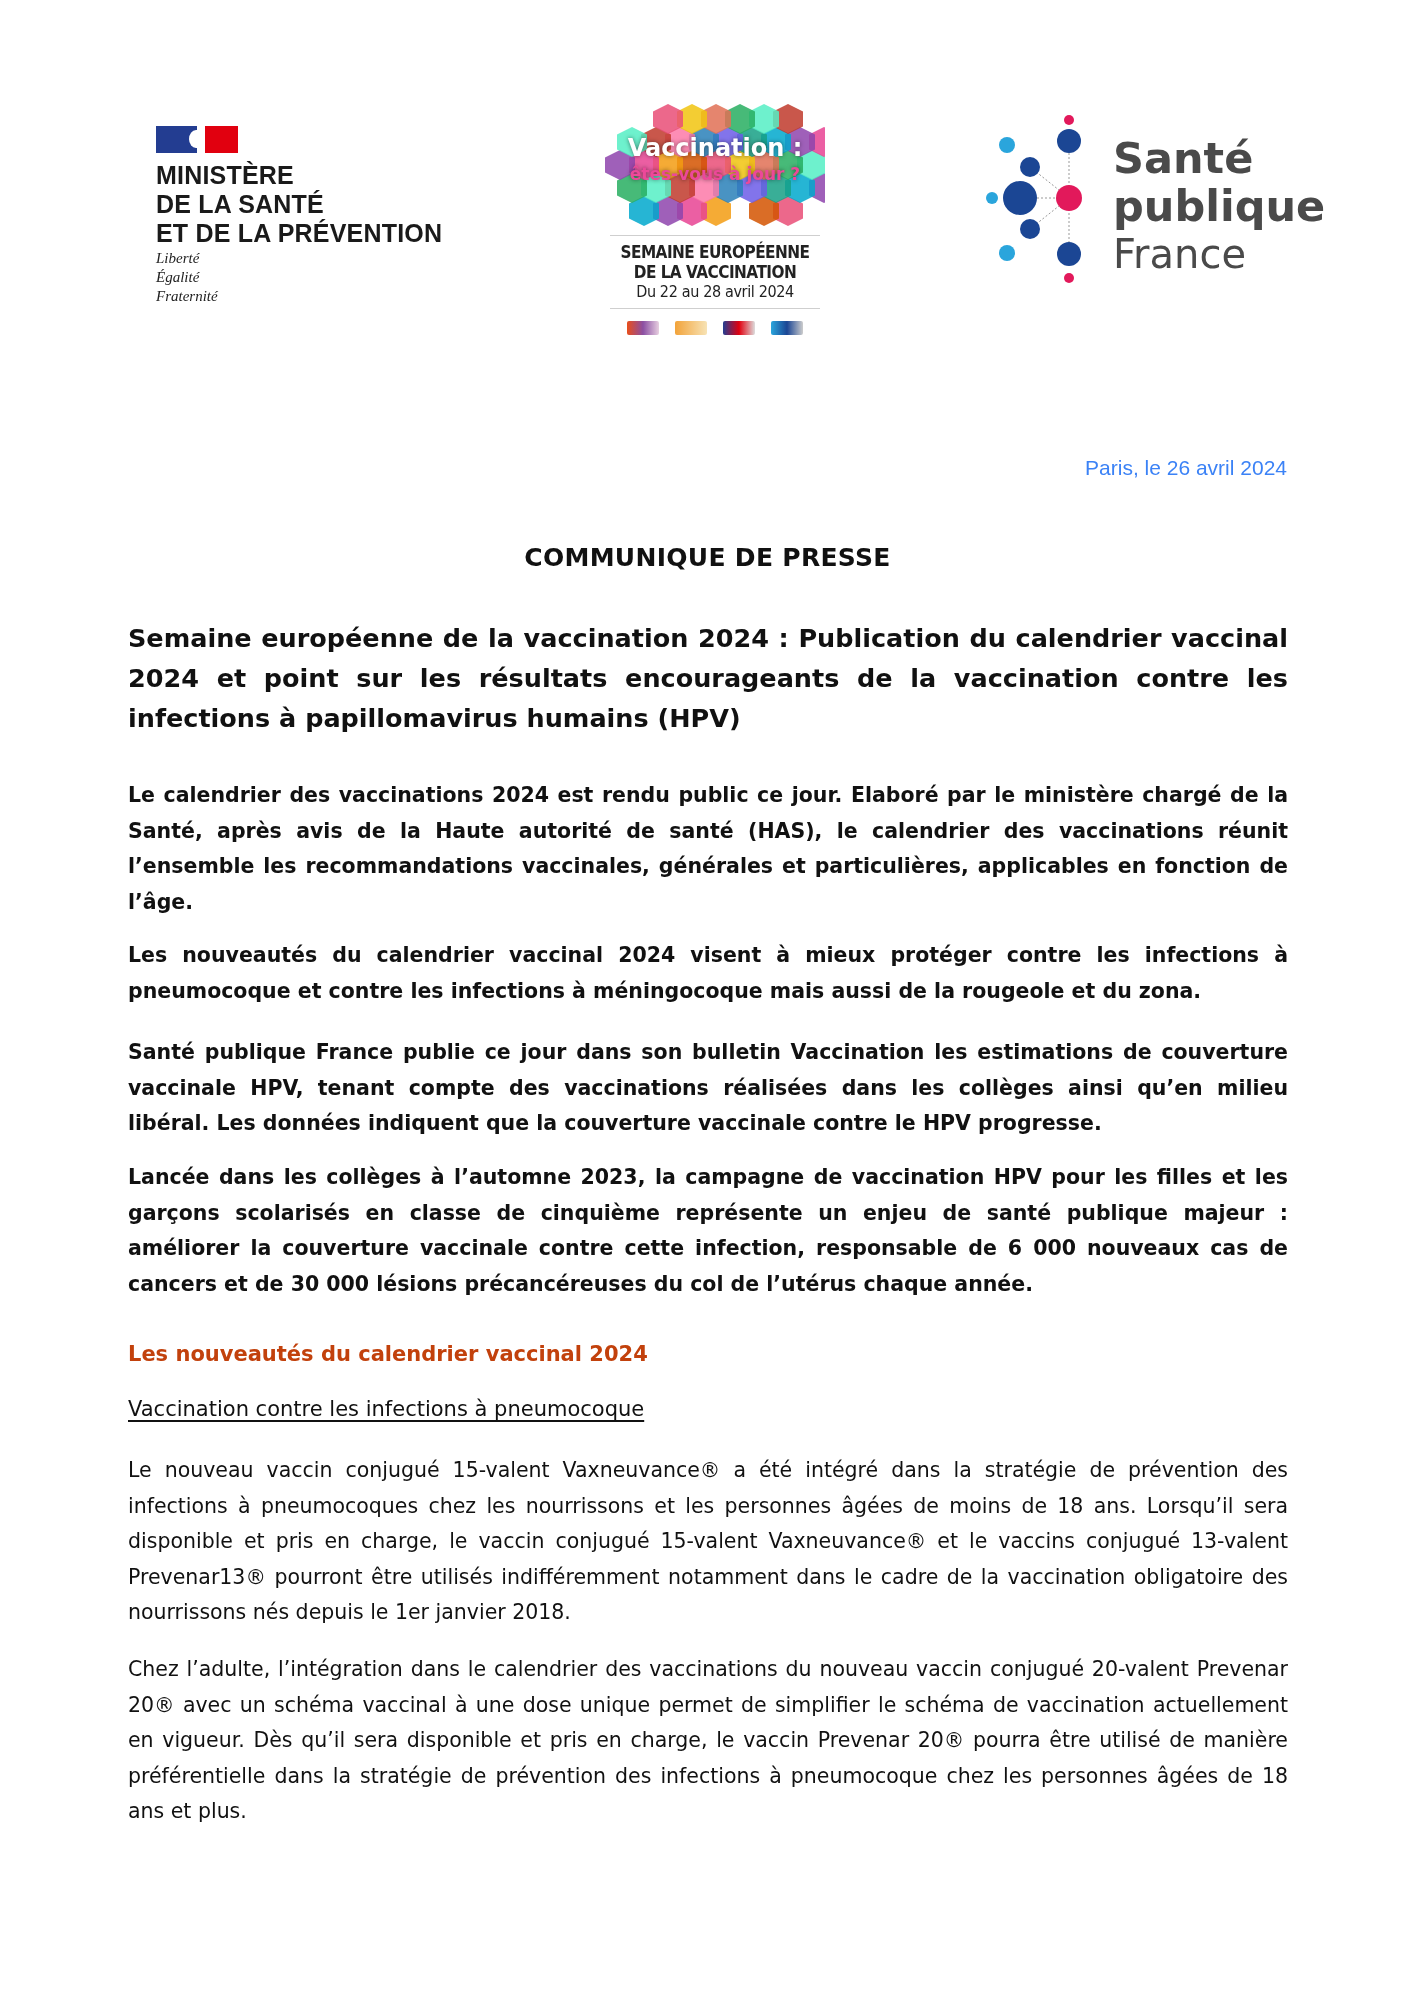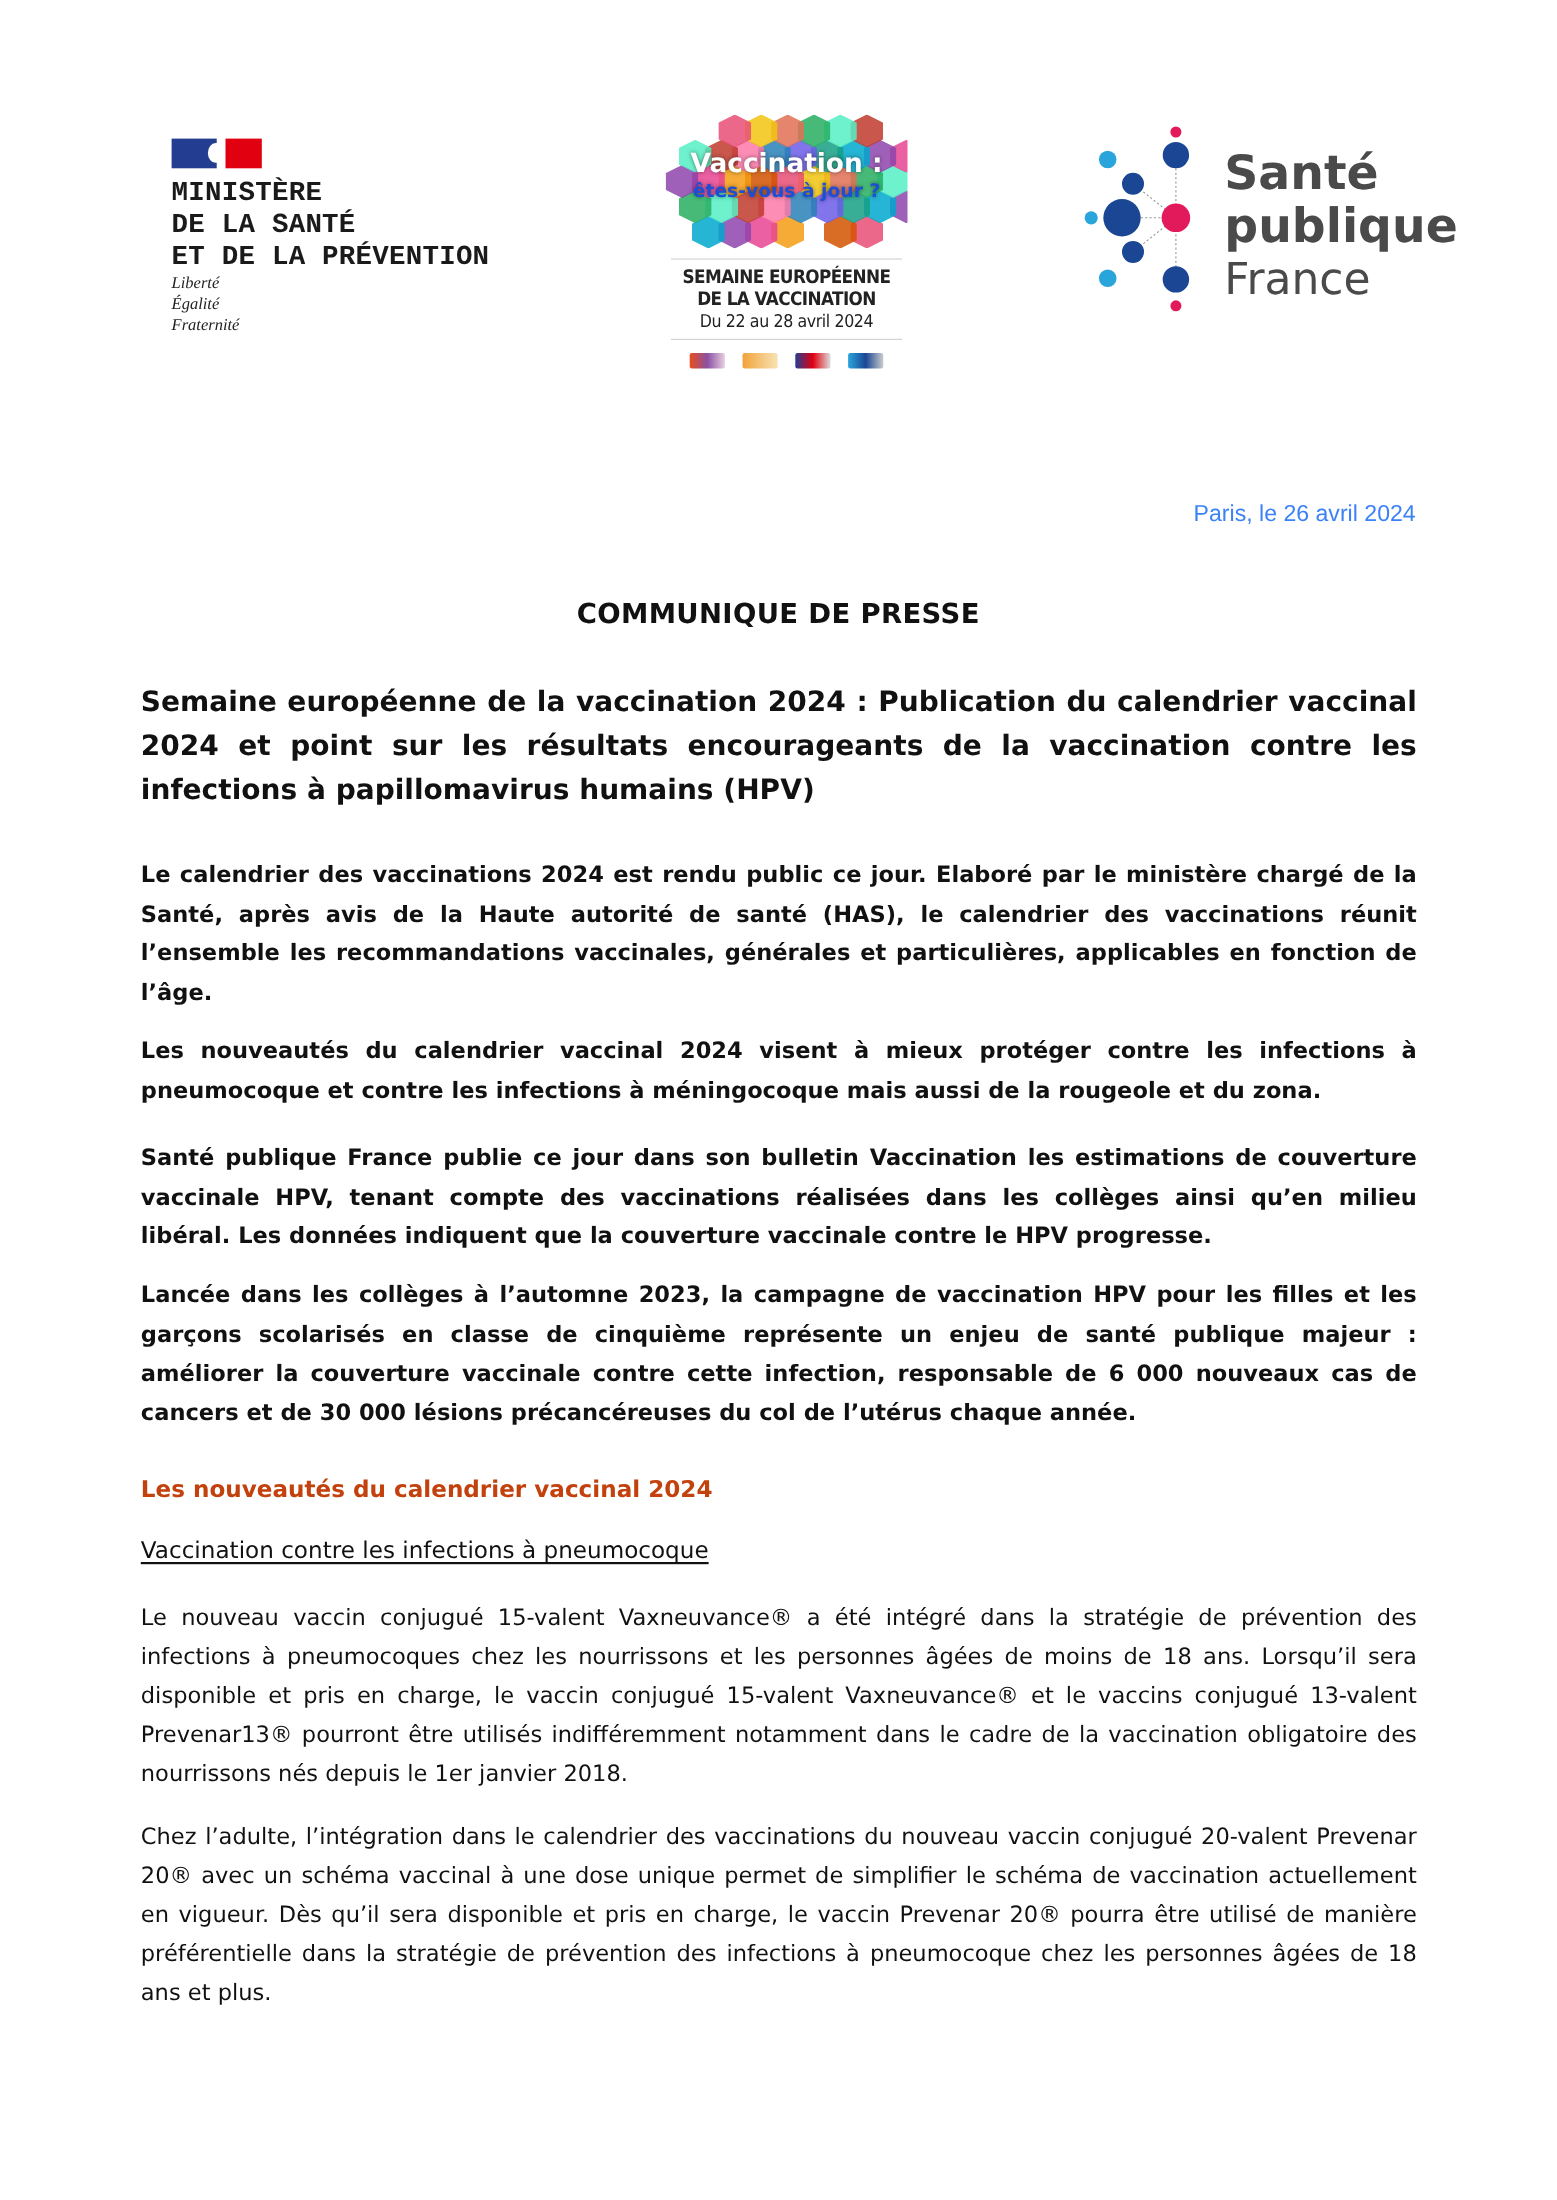--- a/index.html
+++ b/index.html
@@ -6,28 +6,28 @@
   body { width: 1415px; height: 2000px; position: relative; overflow: hidden; font-family: "Liberation Sans", sans-serif; color: #111; }
   .page { position: absolute; left: 0; top: 0; width: 1415px; height: 2000px; }
 
   
   .logo-ministere { position: absolute; left: 156px; top: 126px; width: 340px; height: 200px; }
   .flag { display: flex; width: 82px; height: 27px; }
   .flag .blue { width: 41px; height: 27px; background: #233d91; position: relative; }
   .flag .white { width: 8px; height: 27px; background: #fff; }
   .flag .red { width: 33px; height: 27px; background: #e1000f; }
   .flag .blue::after { content: ""; position: absolute; right: -6px; top: 4px; width: 14px; height: 18px; border-radius: 50% 20% 40% 50%; background: #fff; }
-  .ministere-name { margin-top: 8px; font-family: Liberation Mono, monospace; font-weight: bold; font-size: 25px; line-height: 29px; color: #1a1a1a; letter-spacing: 0.2px; }
+  .ministere-name { margin-top: 8px; font-family: Liberation Sans, sans-serif; font-weight: bold; font-size: 25px; line-height: 29px; color: #1a1a1a; letter-spacing: 0.2px; }
   .devise { margin-top: 1px; font-family: "Liberation Serif", serif; font-style: italic; font-size: 15px; line-height: 19px; color: #222; }
 
   .logo-semaine { position: absolute; left: 600px; top: 104px; width: 230px; height: 250px; text-align: center; }
   .hex-banner { position: relative; width: 220px; height: 125px; margin: 0 auto; overflow: hidden; }
   .hex { position: absolute; width: 30px; height: 30px; clip-path: polygon(50% 0, 100% 25%, 100% 75%, 50% 100%, 0 75%, 0 25%); opacity: 0.85; }
   .banner-title { position: absolute; left: 0; right: 0; top: 32px; font-family: "DejaVu Sans", sans-serif; font-weight: bold; color: #fff; font-size: 24px; line-height: 24px; text-shadow: 0 0 4px rgba(0,0,0,0.5); }
-  .banner-sub { position: absolute; left: 0; right: 0; top: 60px; font-family: "DejaVu Sans", sans-serif; font-weight: bold; color: #1d4ed8; font-size: 17px; line-height: 20px; text-shadow: 0 0 4px rgba(0,0,0,0.5); }
+  .banner-sub { position: absolute; left: 0; right: 0; top: 60px; font-family: "DejaVu Sans", sans-serif; font-weight: bold; color: #ec4899; font-size: 17px; line-height: 20px; text-shadow: 0 0 4px rgba(0,0,0,0.5); }
   .semaine-rule { height: 1px; background: #cfcfcf; margin: 6px 10px; }
   .semaine-title { font-family: "DejaVu Sans", sans-serif; font-size: 17px; line-height: 20px; color: #222; font-weight: bold; letter-spacing: -0.6px; transform: scaleX(0.9); }
   .semaine-dates { font-family: "DejaVu Sans", sans-serif; font-size: 16px; line-height: 20px; color: #222; letter-spacing: -0.4px; transform: scaleX(0.9); }
   .partners { display: flex; justify-content: center; gap: 16px; margin-top: 12px; }
   .partner { width: 32px; height: 14px; border-radius: 2px; }
 
   .logo-spf { position: absolute; left: 985px; top: 110px; width: 320px; height: 190px; }
   .spf-dots { position: absolute; left: 0; top: 0; width: 110px; height: 180px; }
   .spf-text { position: absolute; left: 128px; top: 24px; font-family: "DejaVu Sans", sans-serif; color: #4a4a4a; }
   .spf-text .l1 { font-size: 43px; line-height: 48px; font-weight: bold; }

